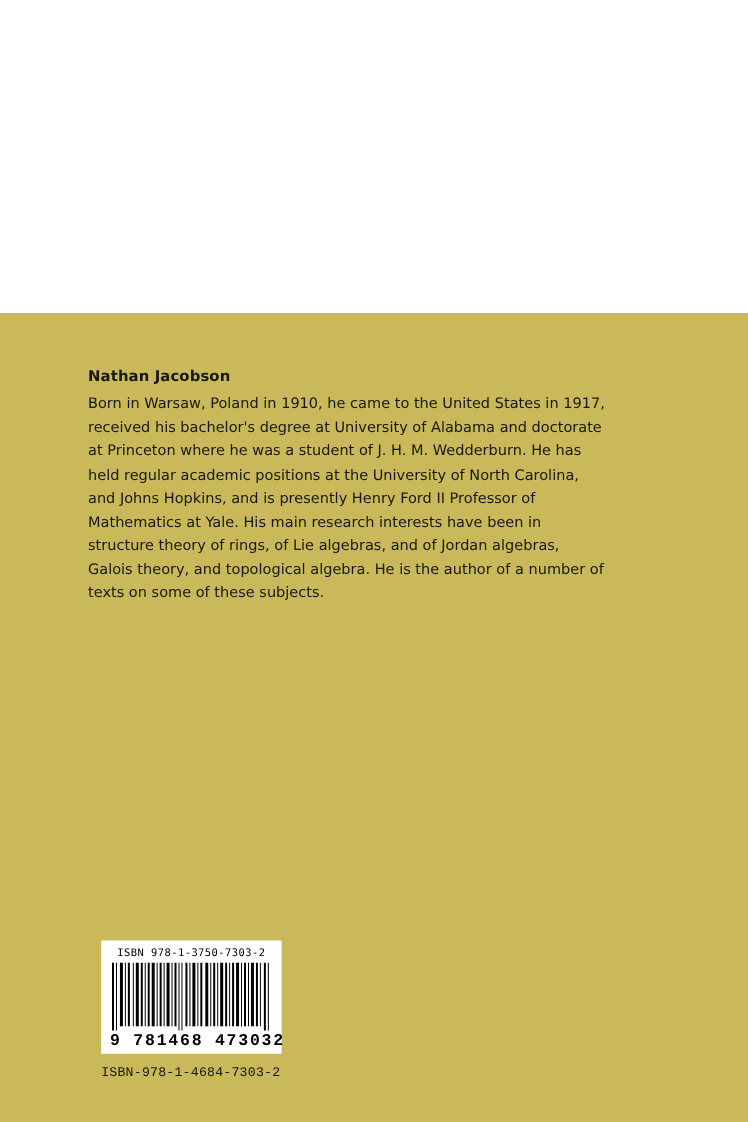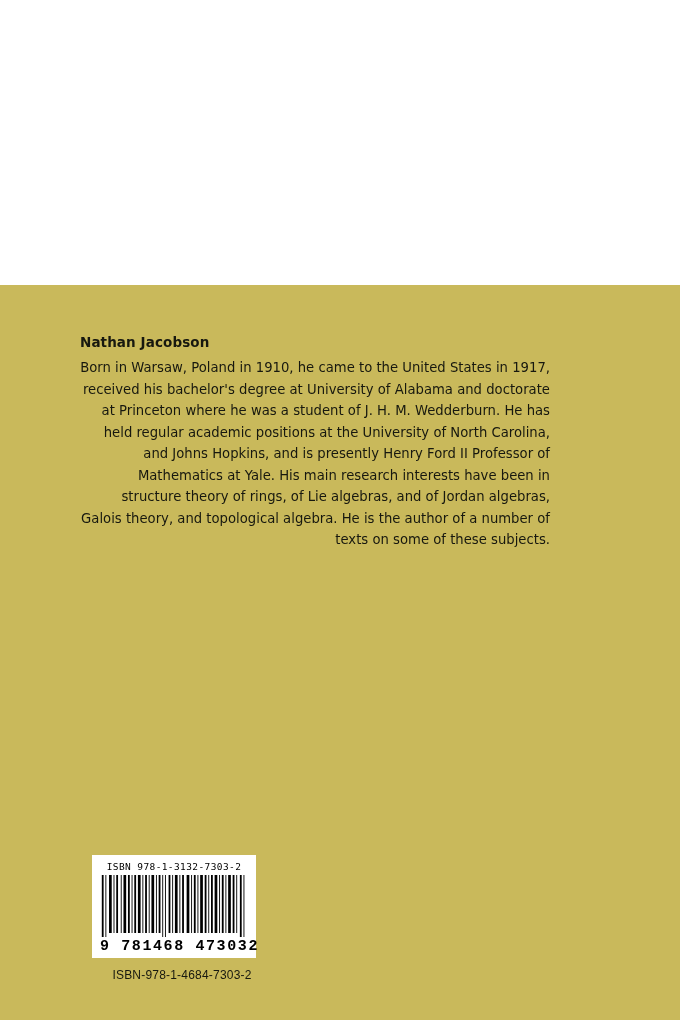--- a/index.html
+++ b/index.html
@@ -47,21 +47,21 @@
     color: #17180f;
     letter-spacing: 0.1px;
     margin: 0 0 6px 0;
     line-height: 1.35;
   }
   .bio {
     font-size: 13.2px;
     color: #17180f;
     line-height: 1.63;
     margin: 0;
-    text-align: right;
+    text-align: left;
     letter-spacing: 0.01px;
   }
   .barcode-block {
     position: absolute;
     left: 92px;
     top: 570px;
     width: 180px;
   }
   .barcode-box {
     background: #ffffff;
@@ -87,24 +87,23 @@
     font-family: Liberation Mono, monospace;
     font-size: 15px;
     font-weight: bold;
     color: #000000;
     letter-spacing: 1.6px;
     text-align: center;
     margin-top: 1px;
     white-space: nowrap;
   }
   .isbn-caption {
-    font-family: Liberation Sans, sans-serif;
+    font-family: Liberation Mono, monospace;
     font-size: 12px;
     color: #17180f;
-    text-align: center;
     margin-top: 10px;
     letter-spacing: 0.2px;
     white-space: nowrap;
   }
 </style>
 </head>
 <body>
 
 <div class="page">
 
@@ -112,21 +111,21 @@
 
   <div class="cover-panel">
 
     <div class="blurb">
       <p class="author-name">Nathan Jacobson</p>
       <p class="bio">Born in Warsaw, Poland in 1910, he came to the United States in 1917, received his bachelor's degree at University of Alabama and doctorate at Princeton where he was a student of J. H. M. Wedderburn. He has held regular academic positions at the University of North Carolina, and Johns Hopkins, and is presently Henry Ford II Professor of Mathematics at Yale. His main research interests have been in structure theory of rings, of Lie algebras, and of Jordan algebras, Galois theory, and topological algebra. He is the author of a number of texts on some of these subjects.</p>
     </div>
 
     <div class="barcode-block">
       <div class="barcode-box">
-        <div class="isbn-top">ISBN 978-1-3132-7303-2</div>
+        <div class="isbn-top">ISBN 978-1-3750-7303-2</div>
         <svg class="bars" viewBox="0 0 164 62" preserveAspectRatio="none">
           <rect x="2" y="0" width="2" height="62" fill="#000"></rect>
           <rect x="6" y="0" width="1" height="62" fill="#000"></rect>
           <rect x="10" y="0" width="3" height="58" fill="#000"></rect>
           <rect x="15" y="0" width="1" height="58" fill="#000"></rect>
           <rect x="18" y="0" width="2" height="58" fill="#000"></rect>
           <rect x="23" y="0" width="1" height="58" fill="#000"></rect>
           <rect x="26" y="0" width="3" height="58" fill="#000"></rect>
           <rect x="31" y="0" width="2" height="58" fill="#000"></rect>
           <rect x="35" y="0" width="1" height="58" fill="#000"></rect>

